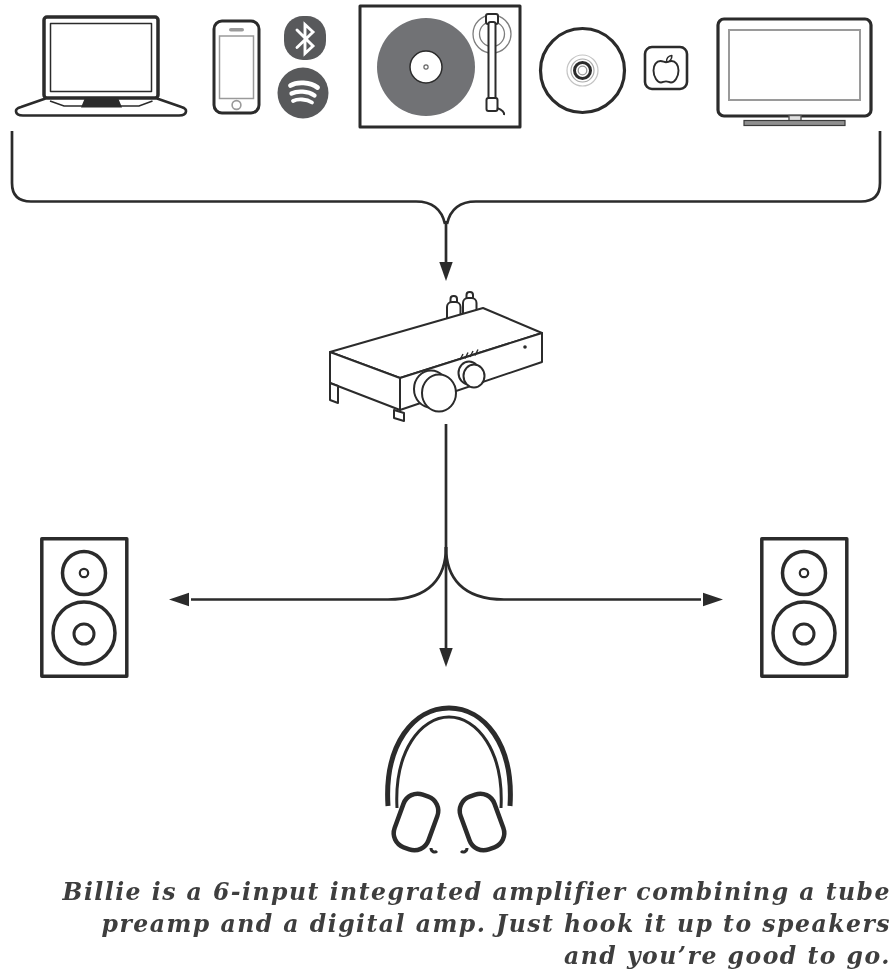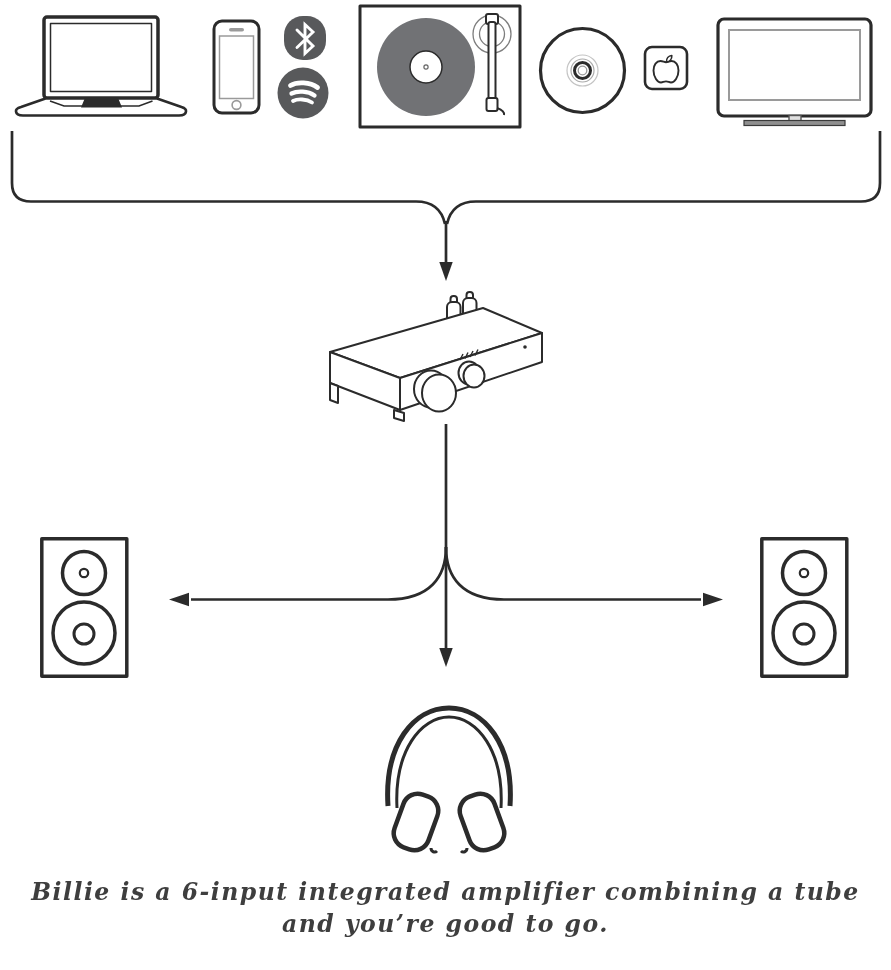--- a/index.html
+++ b/index.html
@@ -20,21 +20,21 @@
   .ltstroke{stroke:var(--screen_gray);fill:#fff;}
   .whiteln{fill:none;stroke:#fff;stroke-linecap:round;}
   .inkfill{fill:var(--ink);stroke:none;}
 
   .caption{
     position:absolute;left:0;right:0;top:876px;
     text-align:center;font-style:italic;font-weight:bold;
     font-size:23.5px;line-height:32px;letter-spacing:1.5px;
     color:var(--caption_text);
   }
-  .caption div{white-space:nowrap;}
+  .caption div{white-space:nowrap;text-align:right;}
 </style>
 </head>
 <body>
 
 <div class="stage">
 <svg width="891" height="970" viewBox="0 0 891 970">
 
   <g>
     <rect class="dev w35" x="44" y="17" width="114" height="81" rx="3"></rect>
     <rect class="dev w15" x="50.5" y="23.5" width="101" height="68"></rect>
@@ -154,15 +154,16 @@
     <rect class="dev w45" x="24" y="98" width="36" height="56" rx="15" transform="rotate(20 42 126)"></rect>
     <rect class="dev w45" x="90" y="98" width="36" height="56" rx="15" transform="rotate(-20 108 126)"></rect>
     <path class="nofill w3" stroke="var(--ink)" d="M57 152 c0 4 4 5 6 3"></path>
     <path class="nofill w3" stroke="var(--ink)" d="M93 152 c0 4 -4 5 -6 3"></path>
   </g>
 
 </svg>
 
 <div class="caption">
   <div>Billie is a 6-input integrated amplifier combining a tube</div>
+  <div>preamp and a digital amp. Just hook it up to speakers</div>
   <div>and you’re good to go.</div>
 </div>
 </div>
 
 </body></html>

